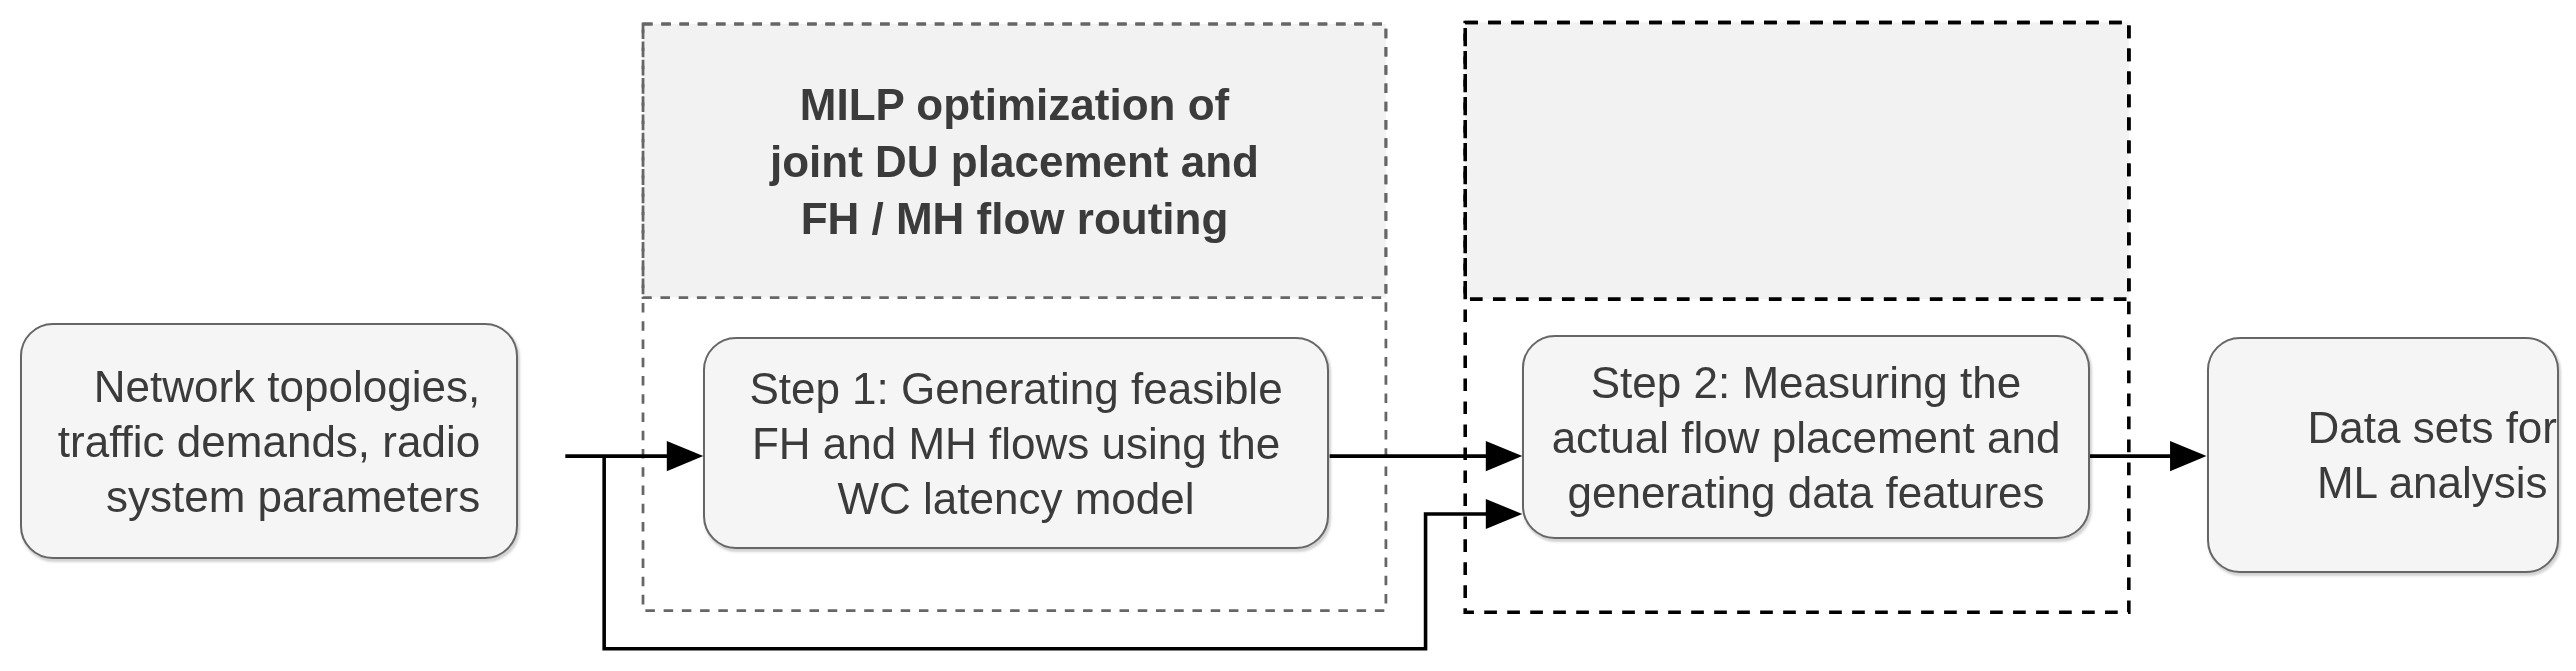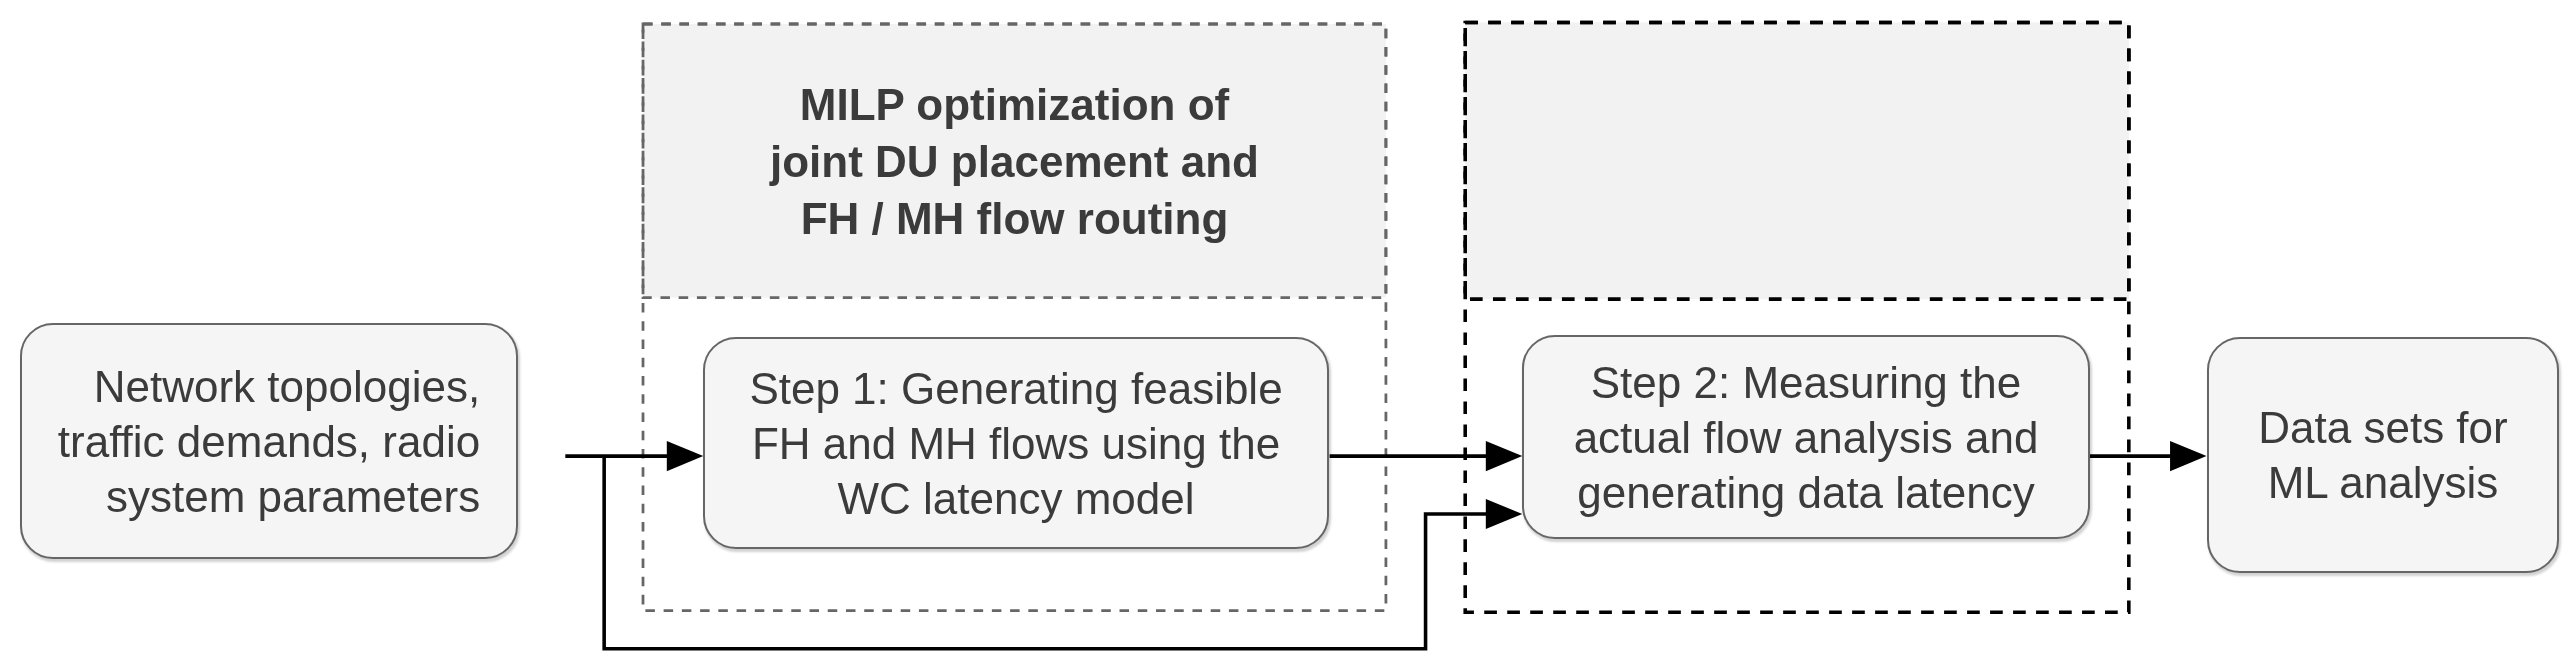--- a/index.html
+++ b/index.html
@@ -26,21 +26,21 @@
   .node span{display:block;}
 
   .group-title{position:absolute;z-index:1;display:flex;align-items:center;justify-content:center;
         text-align:center;color:var(--text);font-weight:bold;font-size:44px;line-height:57px;}
   .group-title span{display:block;}
 
   
   #input-box {left:20px;  top:323px; width:498px; height:236px;text-align:right;}
   #step1-box {left:703px; top:337px; width:626px; height:212px;}
   #step2-box {left:1522px;top:335px; width:568px; height:204px;}
-  #output-box{left:2207px;top:337px; width:352px; height:236px;}
+  #output-box{left:2207px;top:337px; width:352px; height:236px;justify-content:flex-end;}
   #milp-title {left:643px; top:24px; width:743px; height:274px;}
   #xhaul-title{left:1465px;top:22px; width:664px; height:277px;}
 
   .connector{stroke:var(--arrow);stroke-width:4.5;fill:none;stroke-linejoin:miter;}
   .arrowhead{fill:var(--arrow);stroke:none;}
 </style>
 </head>
 <body>
 
 <div id="canvas">
@@ -73,22 +73,22 @@
     <div>
       <span>Step 1: Generating feasible</span>
       <span>FH and MH flows using the</span>
       <span>WC latency model</span>
     </div>
   </div>
 
   <div class="node" id="step2-box">
     <div>
       <span>Step 2: Measuring the</span>
-      <span>actual flow analysis and</span>
-      <span>generating data latency</span>
+      <span>actual flow placement and</span>
+      <span>generating data features</span>
     </div>
   </div>
 
   <div class="node" id="output-box">
     <div>
       <span>Data sets for</span>
       <span>ML analysis</span>
     </div>
   </div>
 

